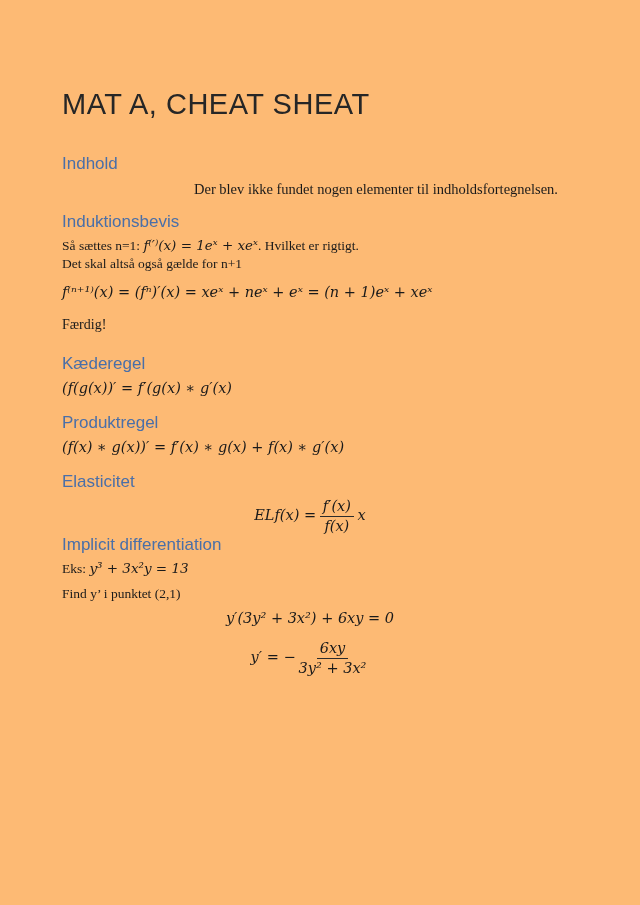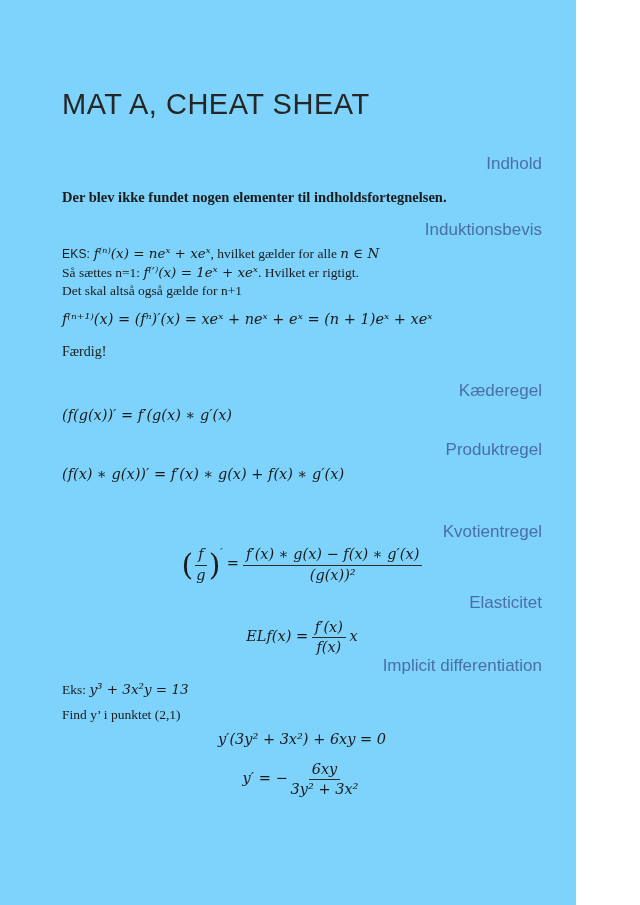--- a/index.html
+++ b/index.html
@@ -4,46 +4,46 @@
 <style>
   html, body { margin: 0; padding: 0; background: #ffffff; }
   body {
     width: 640px; height: 905px; overflow: hidden;
     font-family: "Liberation Serif", serif;
     color: #1a1a1a;
     position: relative;
   }
   .page {
     box-sizing: border-box;
-    width: 576px; height: 905px;
-    padding: 88px 34px 0 62px;
-    background: #7dd3fc;
+    width: 640px; height: 905px;
+    padding: 88px 82px 0 62px;
+    background: #fdba74;
   }
   .doc-title {
     font-family: "Liberation Sans", sans-serif;
     font-weight: 300;
     font-size: 29px;
     line-height: 1.12;
     color: #262626;
     margin: 0;
     letter-spacing: 0.5px;
   }
   .h2 {
     font-family: "Liberation Sans", sans-serif;
     font-weight: 400;
     font-size: 17px;
     line-height: 1.2;
     color: #4a6fa8;
     margin: 0;
-    text-align: right;
   }
   .toc-msg {
-    margin-top: 14px;
-    font-weight: bold;
+    margin-top: 6px;
+    font-weight: normal;
     font-size: 14.5px;
+    text-align: right;
   }
   .body-line {
     font-size: 13.5px;
     line-height: 18px;
     margin: 0;
   }
   .eks-label {
     font-family: "Liberation Sans", sans-serif;
     font-size: 12px;
     letter-spacing: 0.2px;
@@ -109,50 +109,37 @@
   <h1 class="doc-title">MAT A, CHEAT SHEAT</h1>
 
   <section class="sec-indhold">
     <h2 class="h2">Indhold</h2>
     <p class="toc-msg">Der blev ikke fundet nogen elementer til indholdsfortegnelsen.</p>
   </section>
 
   <section class="sec-indu">
     <h2 class="h2">Induktionsbevis</h2>
     <div class="lines">
-      <p class="body-line"><span class="eks-label">EKS: </span><span class="math">f⁽ⁿ⁾(x) = neˣ + xeˣ</span><span>, hvilket gælder for alle </span><span class="math">n ∈ N</span></p>
       <p class="body-line"><span>Så sættes n=1: </span><span class="math">f⁽′⁾(x) = 1eˣ + xeˣ</span><span>. Hvilket er rigtigt.</span></p>
       <p class="body-line">Det skal altså også gælde for n+1</p>
     </div>
     <p class="formula-line indu-formula math">f⁽ⁿ⁺¹⁾(x) = (fⁿ)′(x) = xeˣ + neˣ + eˣ = (n + 1)eˣ + xeˣ</p>
     <p class="body-line indu-done">Færdig!</p>
   </section>
 
   <section class="sec-kaede">
     <h2 class="h2">Kæderegel</h2>
     <p class="formula-line kaede-formula math">(f(g(x))′ = f′(g(x) ∗ g′(x)</p>
   </section>
 
   <section class="sec-produkt">
     <h2 class="h2">Produktregel</h2>
     <p class="formula-line produkt-formula math">(f(x) ∗ g(x))′ = f′(x) ∗ g(x) + f(x) ∗ g′(x)</p>
   </section>
 
-  <section class="sec-kvot">
-    <h2 class="h2">Kvotientregel</h2>
-    <div class="eq-center kvot-eq">
-      <span class="bigp">(</span><span class="frac">
-          <span class="fnum math">f</span>
-          <span class="fden math">g</span>
-        </span><span class="bigp">)</span><span class="pr math">′</span><span class="eqsign">=</span><span class="frac">
-          <span class="fnum math">f′(x) ∗ g(x) − f(x) ∗ g′(x)</span>
-          <span class="fden math">(g(x))²</span>
-        </span>
-    </div>
-  </section>
 
   <section class="sec-elast">
     <h2 class="h2">Elasticitet</h2>
     <div class="eq-center elast-eq">
       <span class="math">ELf(x) =</span>
       <span class="frac">
           <span class="fnum math">f′(x)</span>
           <span class="fden math">f(x)</span>
         </span>
       <span class="math">x</span>

